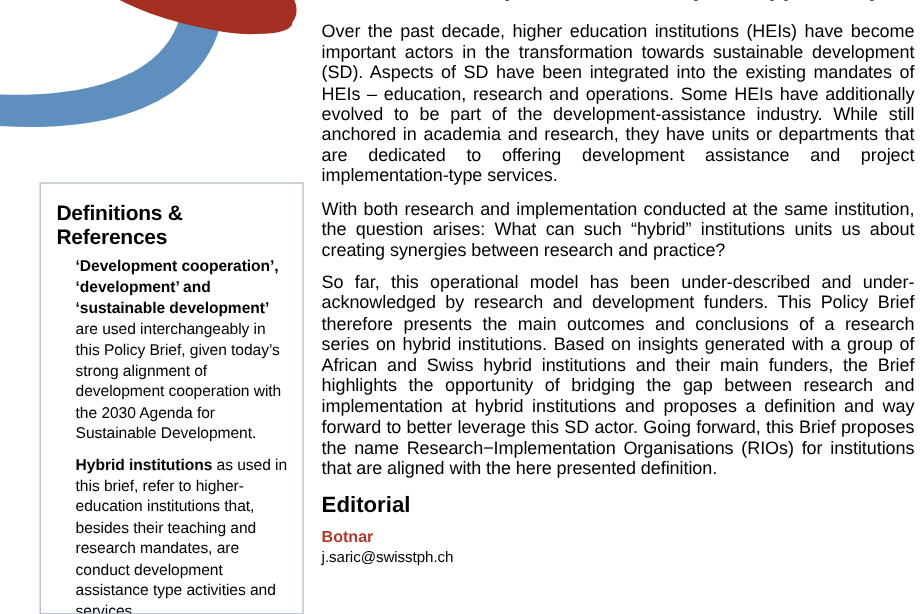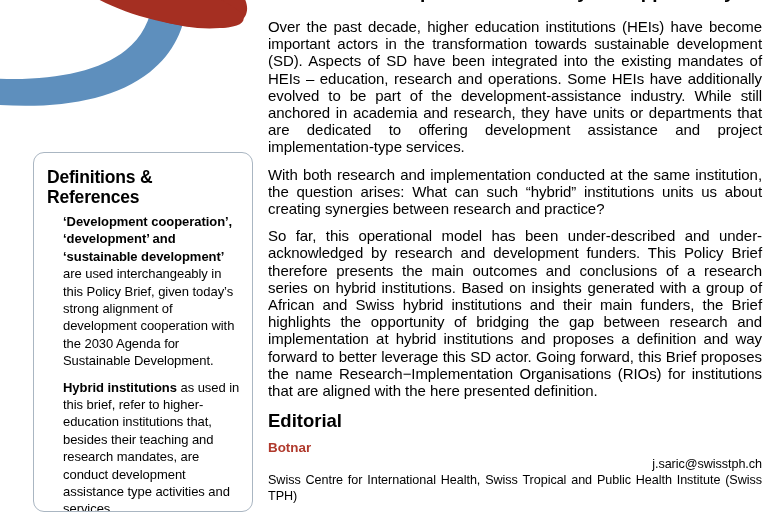--- a/index.html
+++ b/index.html
@@ -117,21 +117,20 @@
   .contact-label {
     font-size: 13.4px;
     font-weight: bold;
     margin: 0 0 1px 0;
   }
   .contact-line {
     font-size: 12.6px;
     line-height: 16.4px;
     margin: 0;
     letter-spacing: -0.05px;
-    text-align: right;
   }
   .contact-line.justified {
     text-align: justify;
     text-justify: inter-word;
   }
 </style>
 </head>
 <body style="background: rgb(255, 255, 255);">
 
 <div id="deco-layer">
@@ -156,21 +155,21 @@
              C 140 -30, 200 -14, 232 6
              C 252 18, 246 28, 216 28
              C 170 28, 116 12, 86 -8
              C 64 -22, 66 -40, 96 -40
              Z"></path>
   </svg>
 </div>
 
 <div id="left-col">
 
-  <div id="definitions-box" style="border-color: rgb(170, 182, 194); border-radius: 11px;">
+  <div id="definitions-box" style="border-color: rgb(170, 182, 194);">
     <div id="definitions-inner">
 
       <h2 class="side-heading">Definitions &amp; References</h2>
 
       <p class="side-para">
         <b>‘Development cooperation’, ‘development’ and ‘sustainable development’</b><span> are used interchangeably in this Policy Brief, given today’s strong alignment of development cooperation with the 2030 Agenda for Sustainable Development.</span>
       </p>
 
       <p class="side-para">
         <b>Hybrid institutions</b><span> as used in this brief, refer to higher-education institutions that, besides their teaching and research mandates, are conduct development assistance type activities and services.</span>
@@ -198,18 +197,17 @@
 
     <p class="body-para">So far, this operational model has been under-described and under-acknowledged by research and development funders. This Policy Brief therefore presents the main outcomes and conclusions of a research series on hybrid institutions. Based on insights generated with a group of African and Swiss hybrid institutions and their main funders, the Brief highlights the opportunity of bridging the gap between research and implementation at hybrid institutions and proposes a definition and way forward to better leverage this SD actor. Going forward, this Brief proposes the name Research−Implementation Organisations (RIOs) for institutions that are aligned with the here presented definition.</p>
 
     <div id="editorial-block">
       <h2 class="section-heading">Editorial</h2>
 
       <p class="contact-label" style="color: rgb(176, 57, 44);">Botnar</p>
 
       <p class="contact-line">j.saric@swisstph.ch</p>
 
-      <p class="contact-line justified">Swiss Centre for International Health, Swiss Tropical and Public Health Institute (Swiss TPH)</p>
 
     </div>
 
   </div>
 </div>
 
 </body></html>

